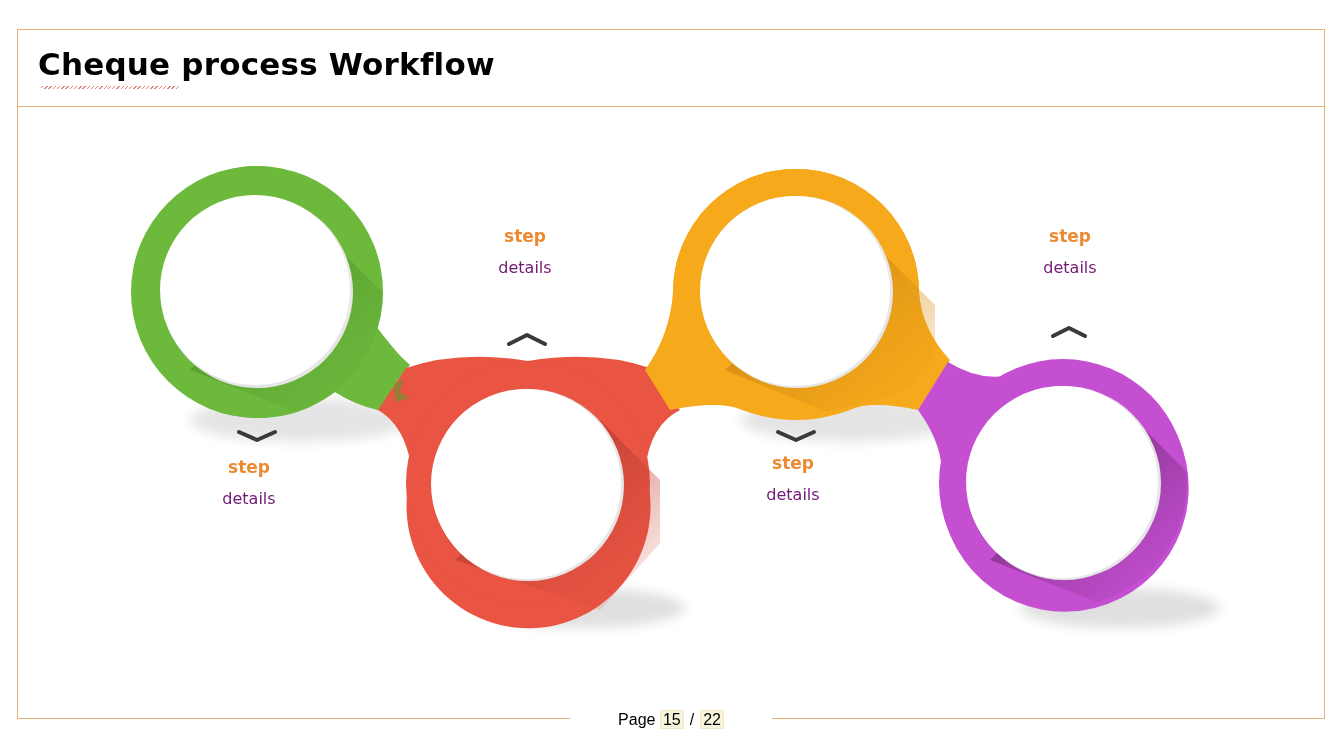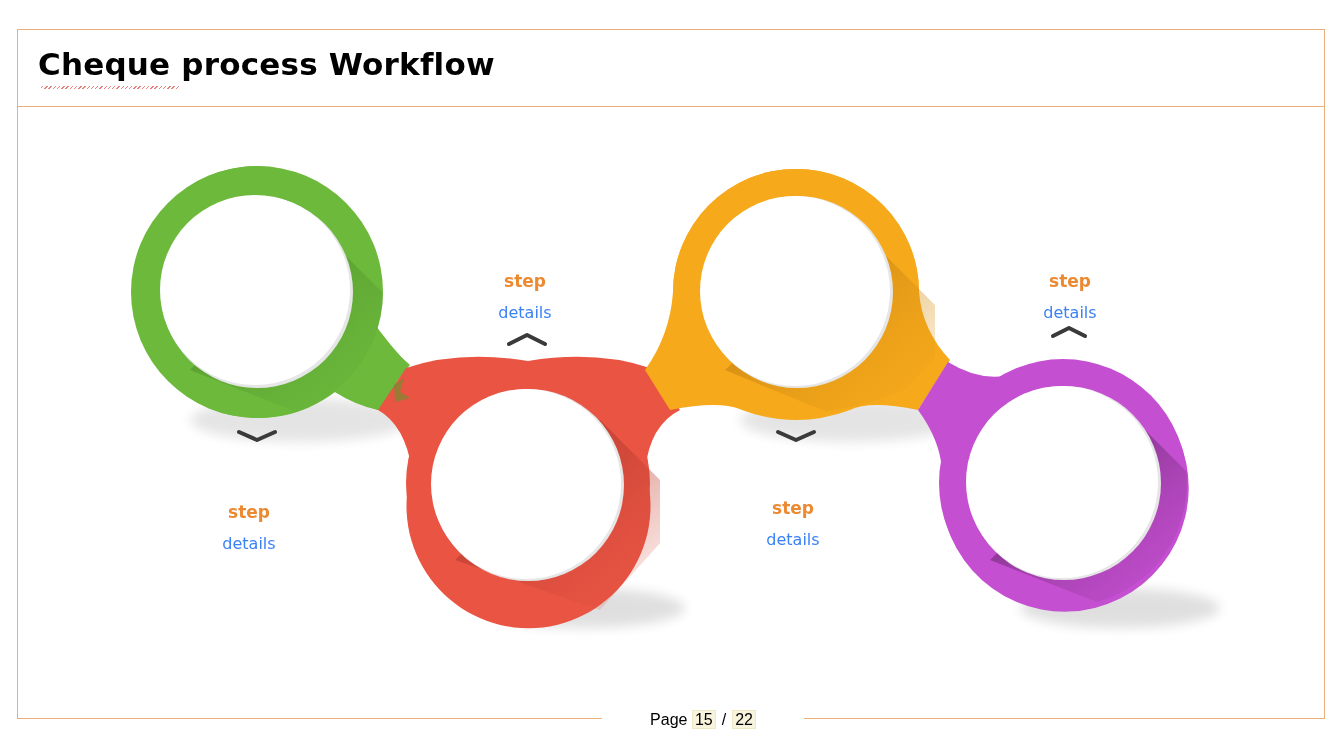--- a/index.html
+++ b/index.html
@@ -16,25 +16,25 @@
     position: absolute; left: 38px; top: 46px; margin: 0;
     font-family: "DejaVu Sans", sans-serif; font-weight: bold; font-size: 31px;
     color: #000000; letter-spacing: 0.2px; white-space: nowrap;
   }
   .spell-squiggle {
     position: absolute; left: 41px; top: 86px; width: 138px; height: 3px;
     background-image: repeating-linear-gradient(135deg, transparent 0 1px, #e0615a 1px 2px, transparent 2px 3px);
     opacity: 0.8;
   }
   .diagram { position: absolute; left: 0; top: 0; width: 1342px; height: 754px; }
-  .label { position: absolute; text-align: center; width: 160px; transform: translateX(-50%); margin-top: 45px; }
+  .label { position: absolute; text-align: center; width: 160px; transform: translateX(-50%); }
   .label .step { font-family: "DejaVu Sans", sans-serif; font-weight: bold; font-size: 17px; color: #ec8a32; display: block; }
-  .label .details { font-family: "DejaVu Sans", sans-serif; font-size: 16px; color: #3b82f6; display: block; margin-top: 12px; }
+  .label .details { font-family: "DejaVu Sans", sans-serif; font-size: 16px; color: #701a75; display: block; margin-top: 12px; }
   .footer {
-    position: absolute; left: 602px; top: 708px; width: 202px; height: 24px;
+    position: absolute; left: 570px; top: 708px; width: 202px; height: 24px;
     background: #ffffff; text-align: center;
     font-family: "Liberation Sans", sans-serif; font-size: 16px; color: #000;
     line-height: 24px;
   }
   .footer .num { background: #f7f3dc; padding: 0 2px; border: 1px solid #efe8c4; }
   .footer .sep { margin: 0 6px; }
 </style>
 </head>
 <body>
 

